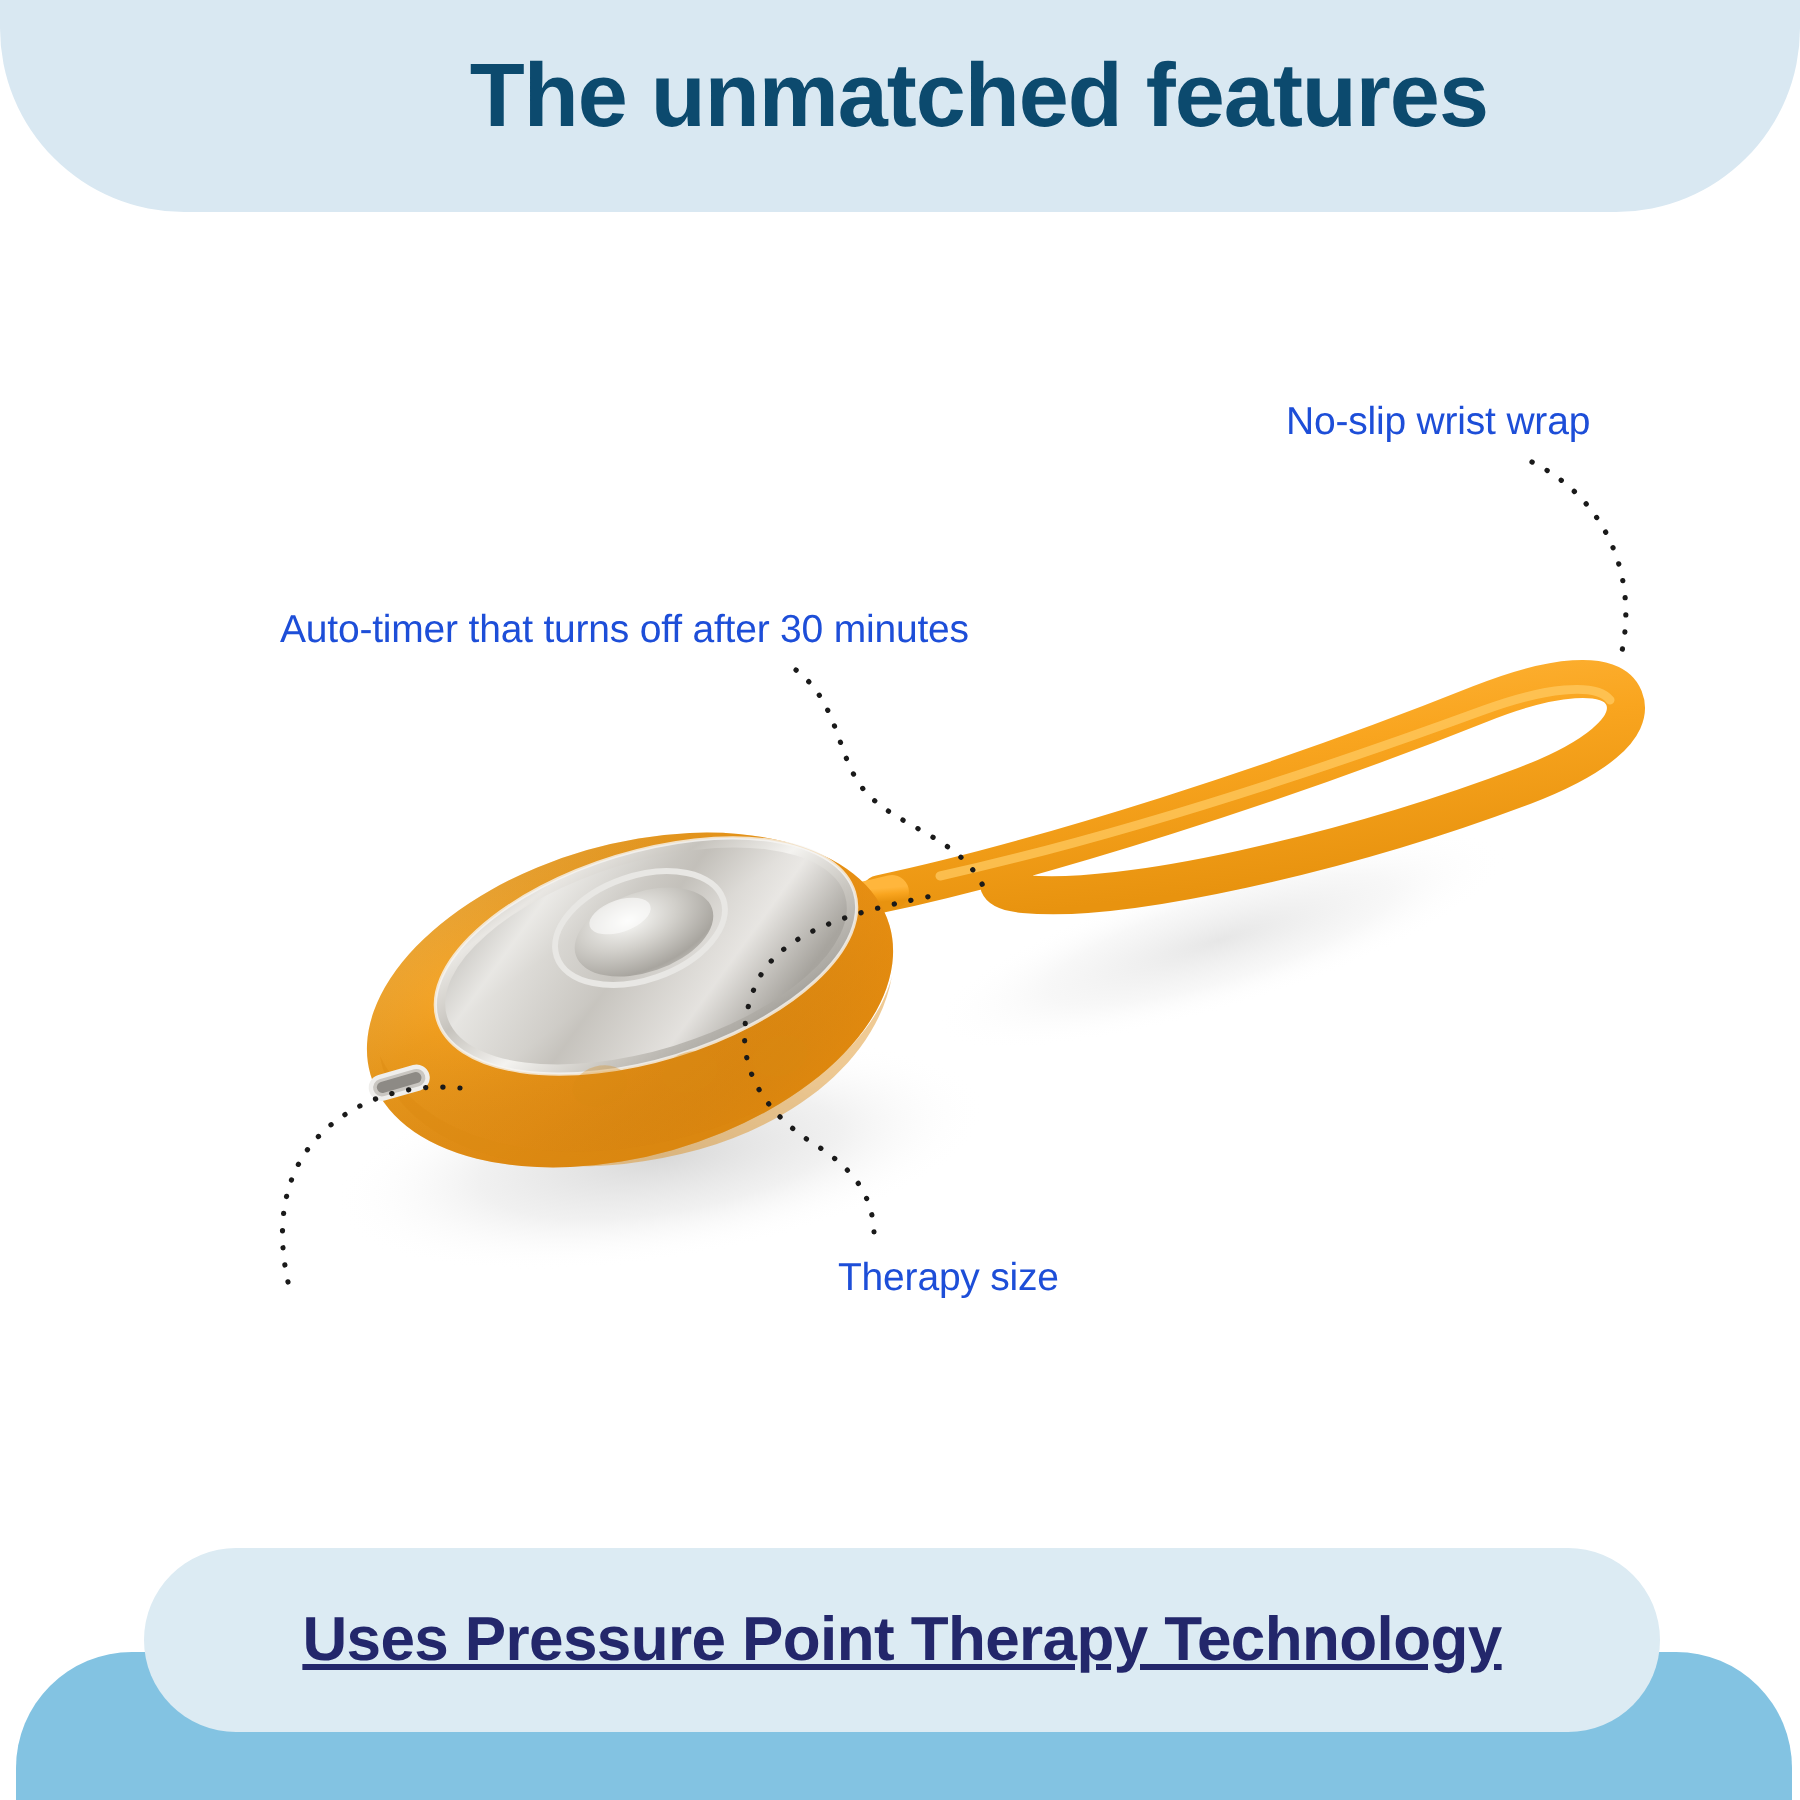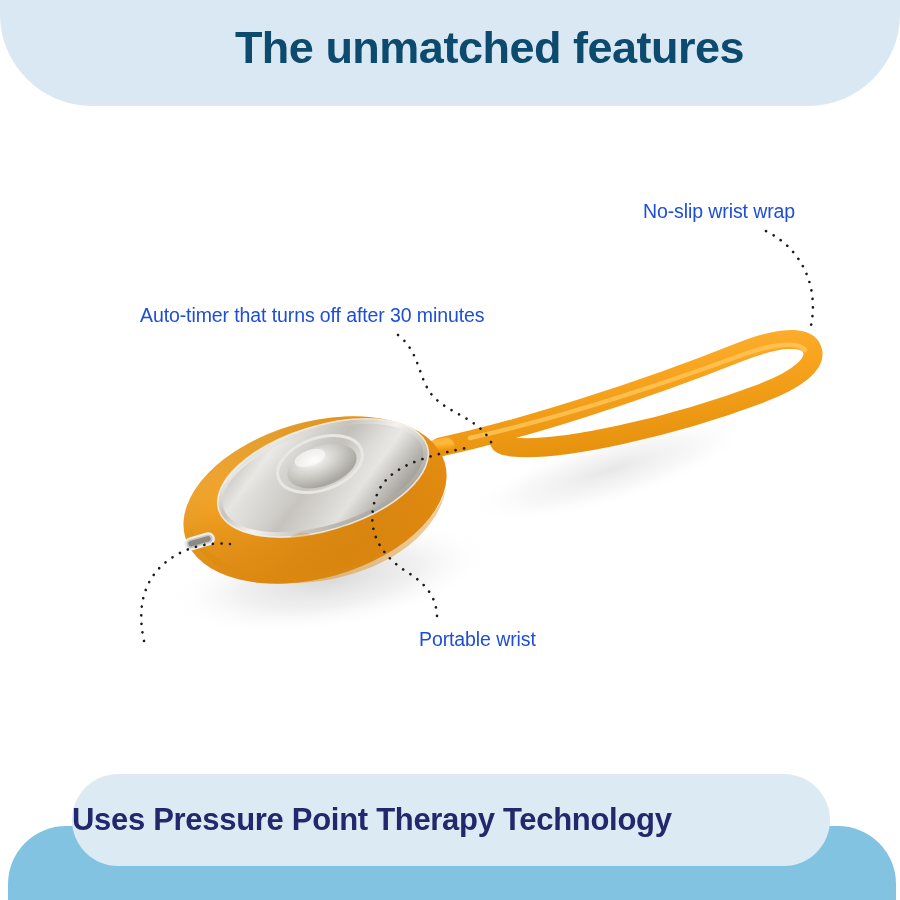--- a/index.html
+++ b/index.html
@@ -52,25 +52,27 @@
     left:72px; top:774px;
     width:758px; height:92px;
     background:#dcebf3;
     border-radius:46px;
   }
   #footer-title {
     position:absolute;
     left:72px; top:774px;
     width:758px; height:92px;
     line-height:92px;
+    text-align:center;
     font-size:31px;
     font-weight:700;
     letter-spacing:-0.3px;
     color:#23276b;
     white-space:nowrap;
+    text-decoration:underline;
   }
 
   
   .callout-label {
     position:absolute;
     font-size:19.5px;
     font-weight:400;
     color:#1d4ed8;
     white-space:nowrap;
     letter-spacing:-0.1px;
@@ -224,20 +226,20 @@
 
       <path d="M 144 641 C 136 604, 146 578, 166 562
                C 186 546, 210 542, 230 544"></path>
     </g>
   </svg>
 
   <div class="callout-label" id="callout-wrist">No-slip wrist wrap</div>
 
   <div class="callout-label" id="callout-timer">Auto-timer that turns off after 30 minutes</div>
 
-  <div class="callout-label" id="callout-size">Portable wrist</div>
+  <div class="callout-label" id="callout-size">Therapy size</div>
 
 
   <div id="footer-band-back"></div>
   <div id="footer-pill"></div>
   <div id="footer-title">Uses Pressure Point Therapy Technology</div>
 
 </div>
 
 </body></html>

